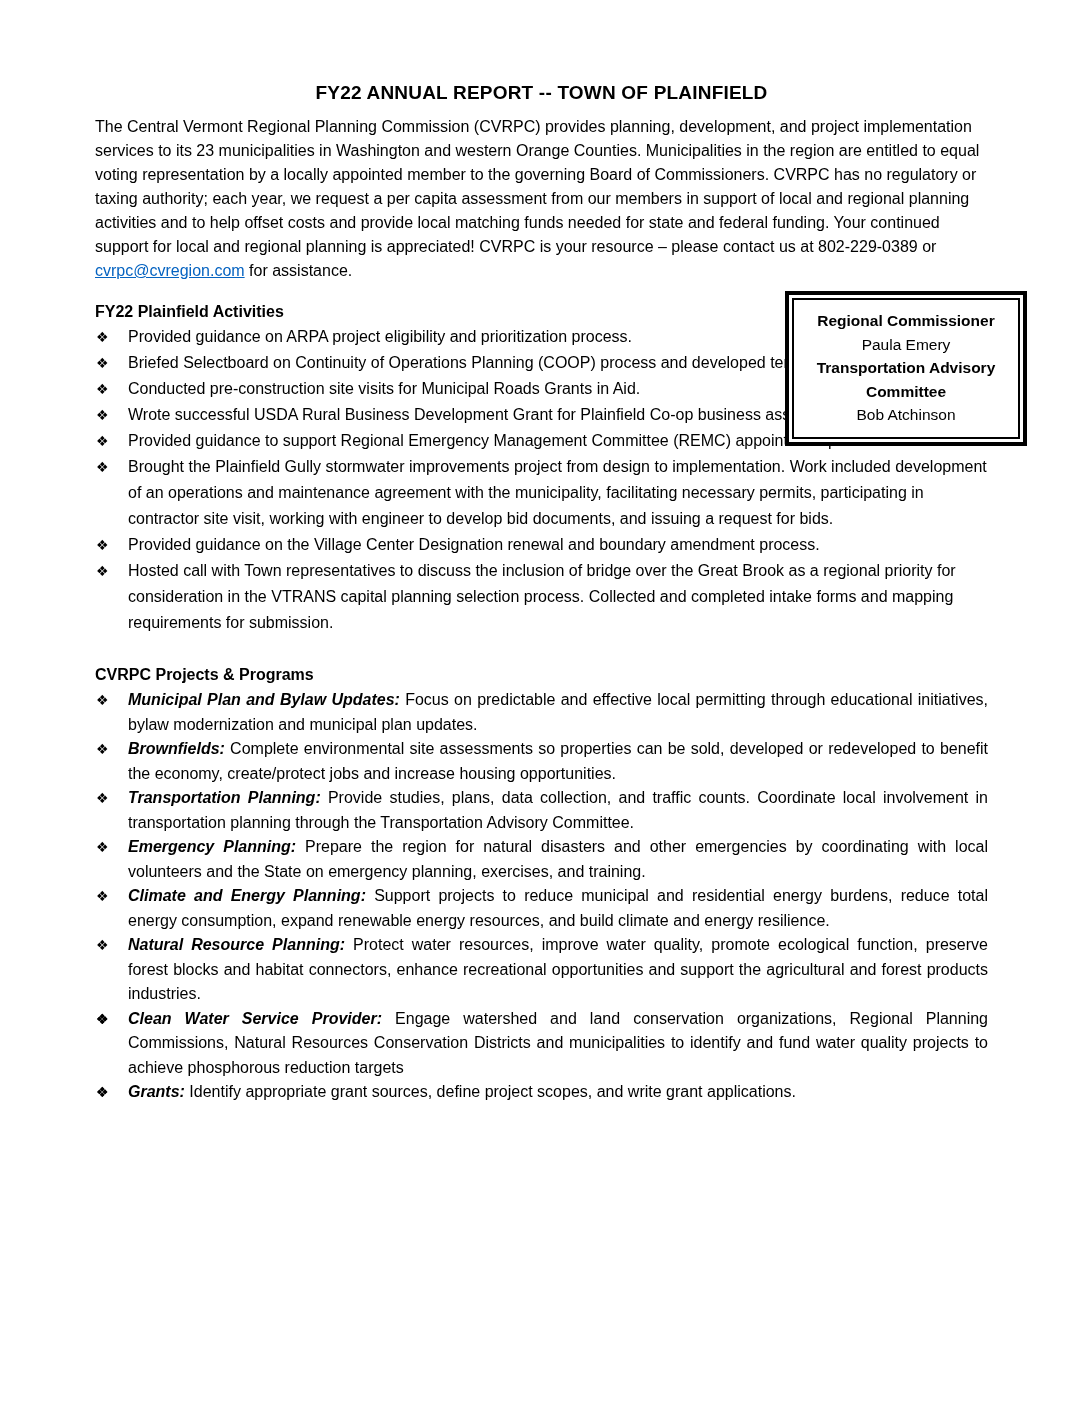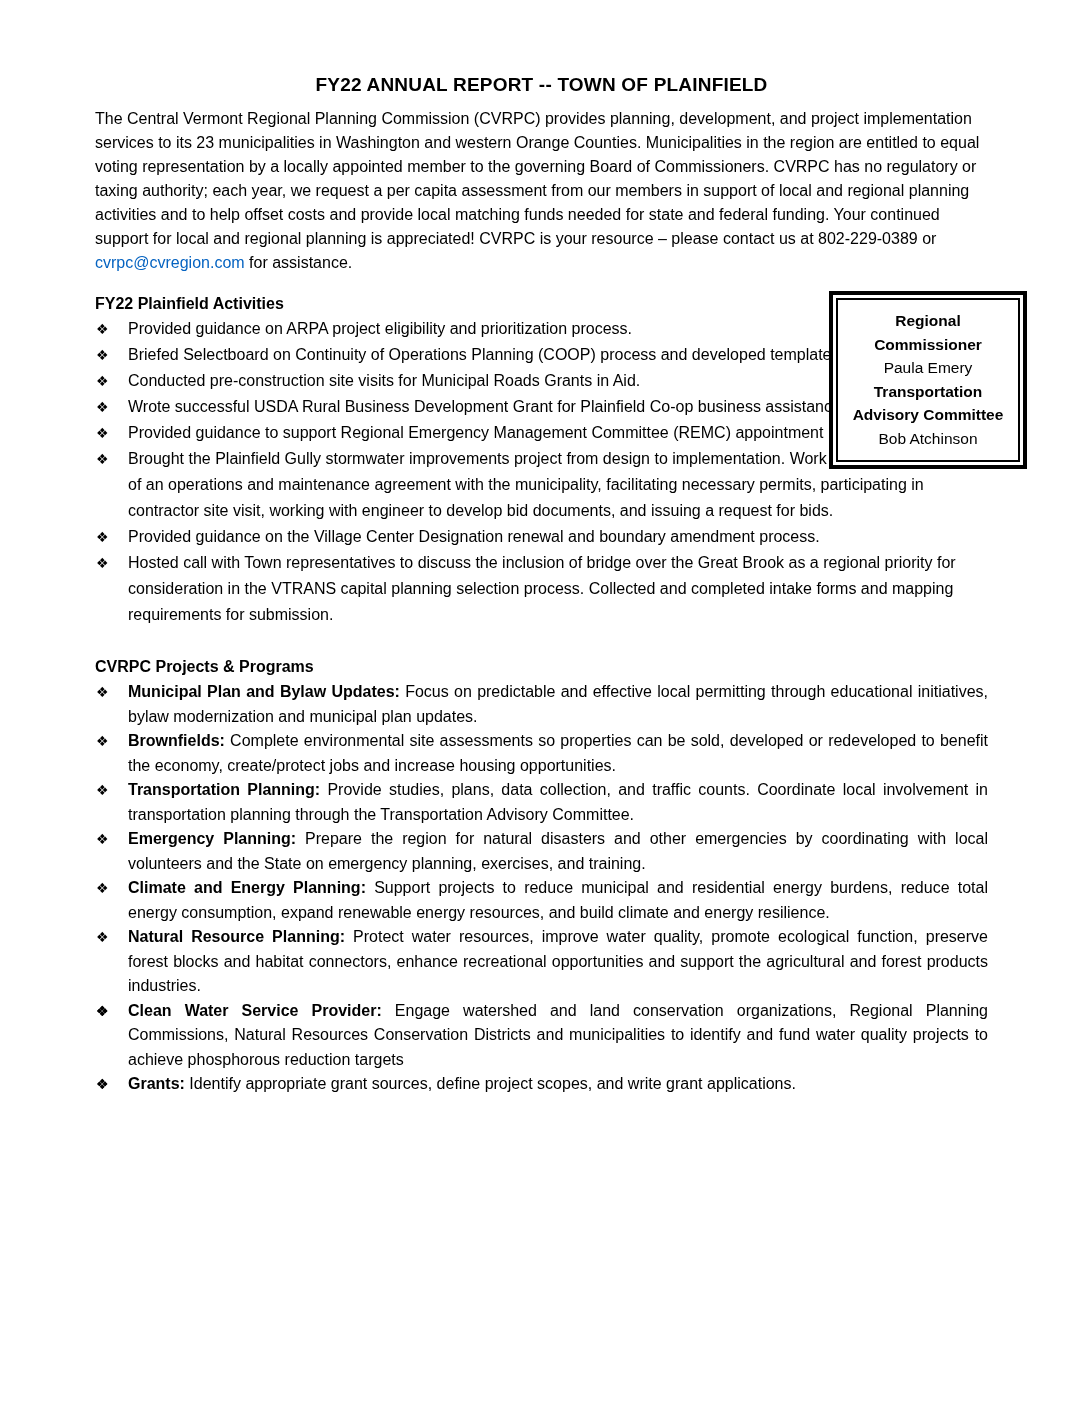--- a/index.html
+++ b/index.html
@@ -16,31 +16,32 @@
     overflow: hidden;
   }
   .page {
     padding: 74px 100px 0 95px;
     box-sizing: border-box;
   }
   .doc-title {
     font-size: 19px;
     font-weight: bold;
     text-align: center;
-    margin: 0 0 11px 0;
+    margin: 8px 0 11px 0;
     letter-spacing: 0.2px;
   }
   .intro {
     font-size: 16px;
     line-height: 24px;
     margin: 0;
     text-align: left;
   }
   .email-link {
     color: #0563C1;
+    text-decoration: underline;
     cursor: pointer;
   }
   .section-heading {
     font-size: 16px;
     font-weight: bold;
     margin: 0;
   }
   .activities-heading { margin: 20px 0 3px 0; }
   .projects-heading   { margin: 30px 0 4px 0; }
 
@@ -58,28 +59,29 @@
   .projects-list li { text-align: justify; }
   .blt {
     position: absolute;
     left: 1px;
     top: 0;
     font-size: 14px;
     color: #000;
   }
   .lead {
     font-weight: bold;
+    font-style: italic;
   }
 
   
   .commbox {
     position: absolute;
     top: 291px;
     right: 61px;
-    width: 198px;
+    width: 242px;
     box-sizing: border-box;
     border: 4px solid #000;
     background: #fff;
     padding: 3px;
   }
   .commbox-inner {
     border: 2px solid #000;
     padding: 9px 4px 10px 4px;
     text-align: center;
     font-size: 15.5px;

